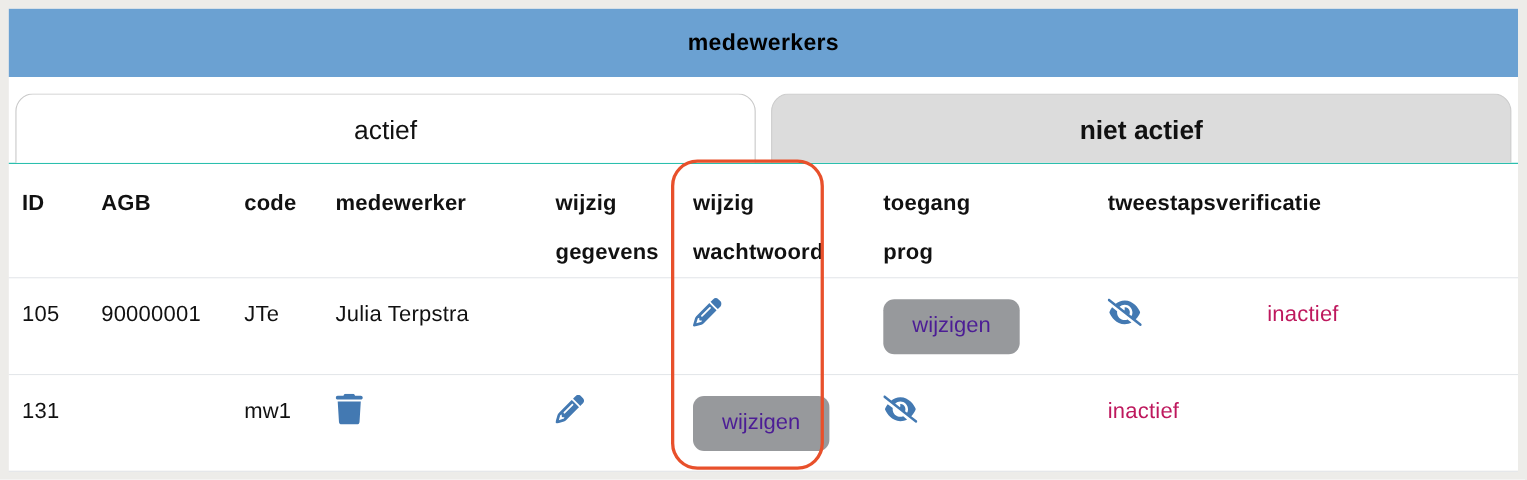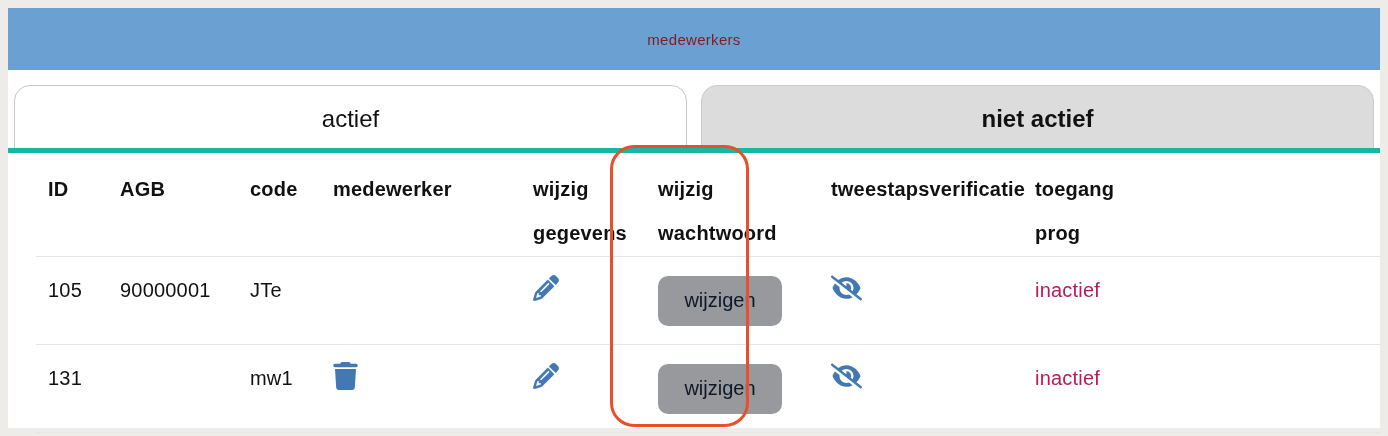--- a/index.html
+++ b/index.html
@@ -12,34 +12,34 @@
   }
   .frame {
     position:absolute; left:8px; top:8px; width:1372px; height:420px;
     background:#ffffff;
   }
   .titlebar {
     height:62px; background:#6ba1d2;
     display:flex; align-items:center; justify-content:center;
   }
   .titlebar h1 {
-    color:#7f1d1d; font-size:15px; font-weight:normal; letter-spacing:0.3px;
+    color:#000000; font-size:21px; font-weight:bold; letter-spacing:0.3px;
   }
   .tabs {
     margin-top:15px; height:63px; overflow:hidden;
     display:flex; padding:0 6px; gap:14px;
   }
   .tab {
     height:84px; border-radius:16px;
     display:flex; justify-content:center; align-items:flex-start;
     padding-top:19px; font-size:24px; cursor:pointer;
   }
   .tab-active   { width:673px; background:#ffffff; border:1.5px solid #c8c8c8; }
   .tab-inactive { flex:1; background:#dcdcdc; border:1.5px solid #cccccc;font-weight:bold; }
-  .dtable { border-top:5px solid #14b8a6;padding-left:28px; }
+  .dtable { border-top:1px solid #14b8a6; }
   .grid-row {
     display:grid;
     grid-template-columns:72px 130px 83px 200px 125px 173px 204px 145px 1fr;
     padding-left:12px;
   }
   .thead {
     height:104px; border-bottom:1px solid #e4e7ea;
   }
   .thead .cell {
     font-weight:bold; font-size:20px; letter-spacing:0.2px;
@@ -49,21 +49,21 @@
     height:88px; border-bottom:1px solid #e4e7ea;
     align-items:center;
   }
   .trow .cell { font-size:20px; letter-spacing:0.2px; }
   .lift { transform:translateY(-10px); }
   .icon-btn {
     background:none; border:none; padding:0; cursor:pointer;
     display:inline-flex; align-items:center;
   }
   .btn-wijzigen {
-    background:#97999c; color:#0f172a; border:none; border-radius:10px;
+    background:#97999c; color:#4c1d95; border:none; border-radius:10px;
     width:124px; height:50px; font-size:20px; cursor:pointer;
     font-family:"Liberation Sans", sans-serif;
   }
   .status-inactief { color:#be185d; }
   .annotation-box {
     position:absolute; left:610px; top:145px; width:139px; height:282px;
     border:3px solid #e8502b; border-radius:24px;
     pointer-events:none; z-index:10;
   }
   svg { display:block; }
@@ -90,29 +90,30 @@
 
     <div class="grid-row thead">
       <div class="cell">ID</div>
       <div class="cell">AGB</div>
       <div class="cell">code</div>
       <div class="cell">medewerker</div>
       <div class="cell">wijzig
 gegevens</div>
       <div class="cell">wijzig
 wachtwoord</div>
-      <div class="cell">tweestapsverificatie</div>
       <div class="cell">toegang
 prog</div>
+      <div class="cell">tweestapsverificatie</div>
     </div>
 
     <div class="grid-row trow">
       <div class="cell lift">105</div>
       <div class="cell lift">90000001</div>
       <div class="cell lift">JTe</div>
+      <div class="cell lift">Julia Terpstra</div>
       <div class="cell lift">
         <button class="icon-btn" style="visibility: hidden;">
           <svg width="25" height="28" viewBox="0 0 448 512" fill="#4379b2">
               <path d="M135.2 17.7L128 32H32C14.3 32 0 46.3 0 64S14.3 96 32 96H416c17.7 0 32-14.3 32-32s-14.3-32-32-32H320l-7.2-14.3C307.4 6.8 296.3 0 284.2 0H163.8c-12.1 0-23.2 6.8-28.6 17.7zM416 128H32L53.2 467c1.6 25.3 22.6 45 47.9 45H346.9c25.3 0 46.3-19.7 47.9-45L416 128z"></path>
             </svg>
         </button>
       </div>
       <div class="cell lift">
         <button class="icon-btn">
           <svg width="26" height="26" viewBox="0 0 512 512" fill="#4379b2">

